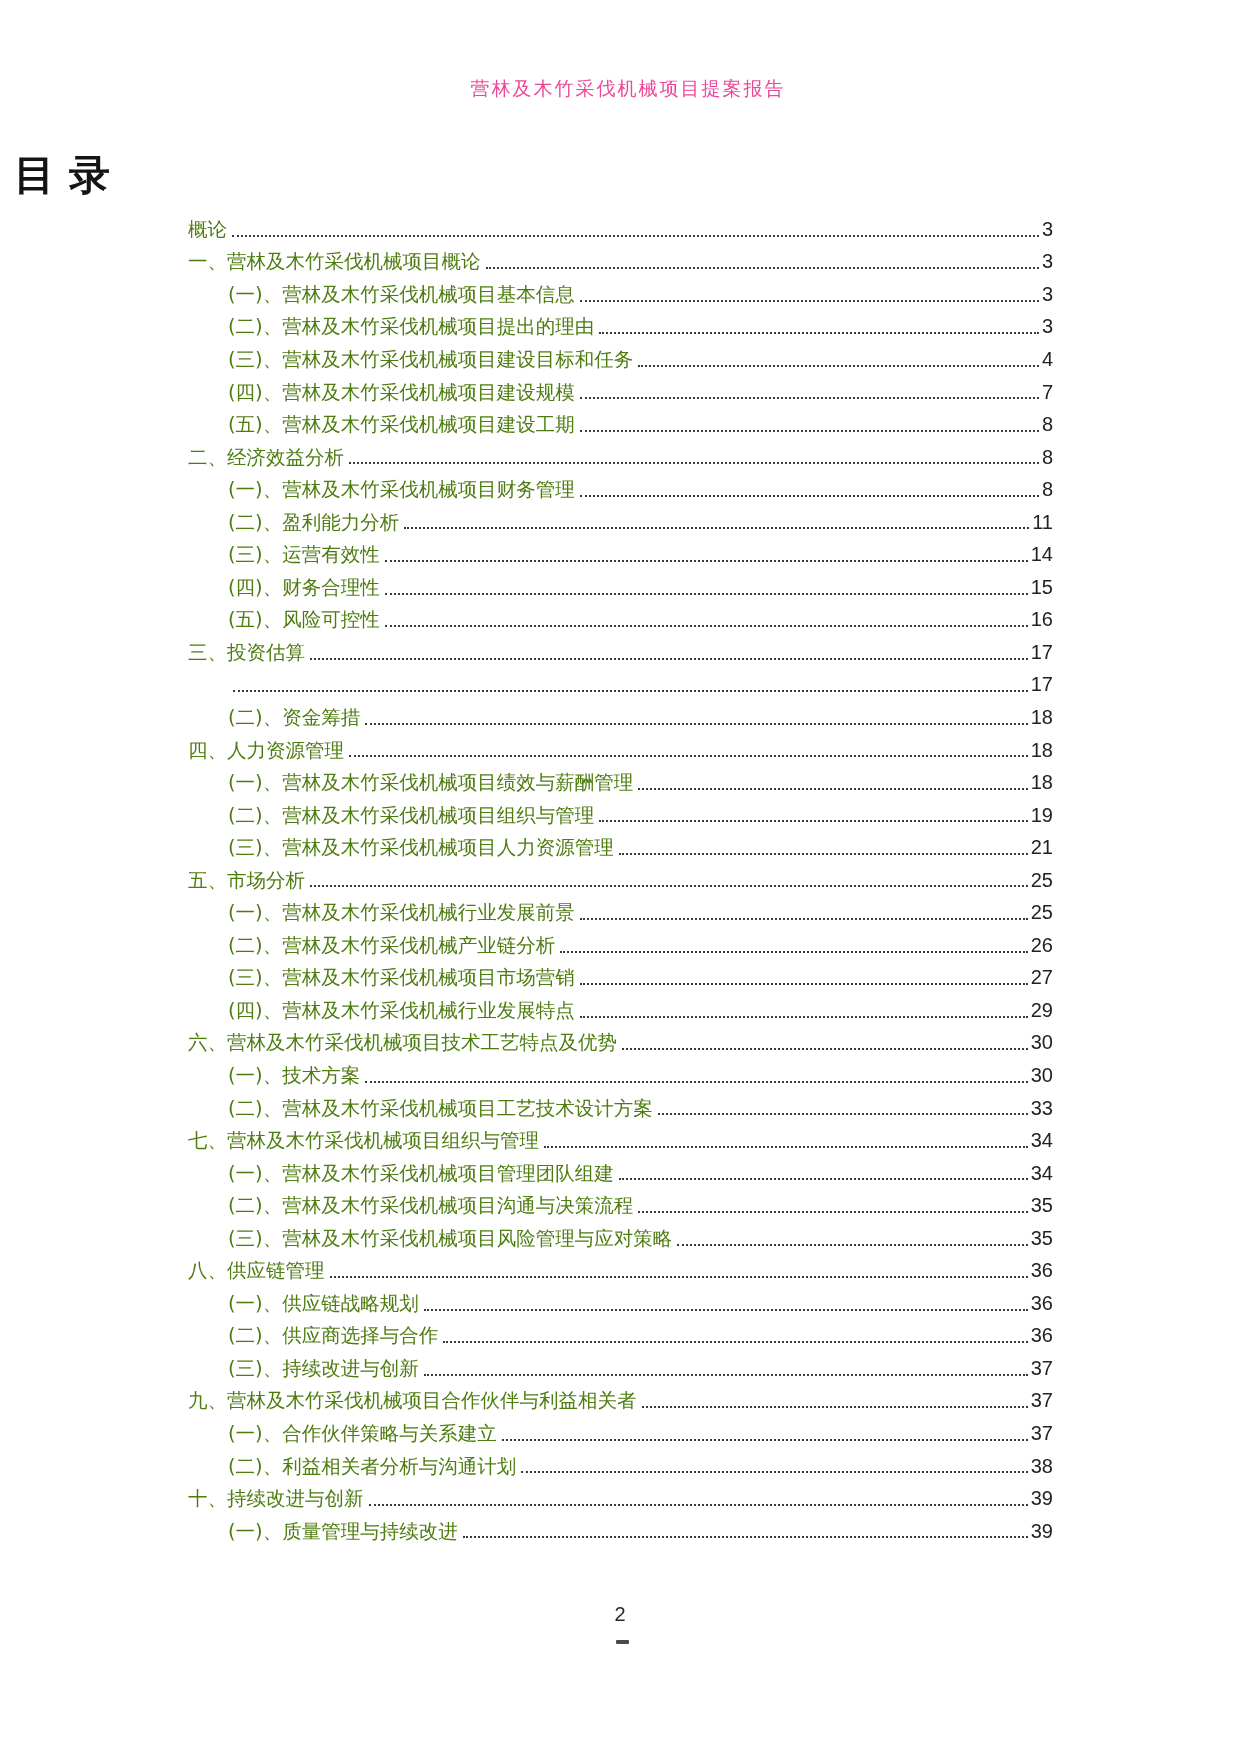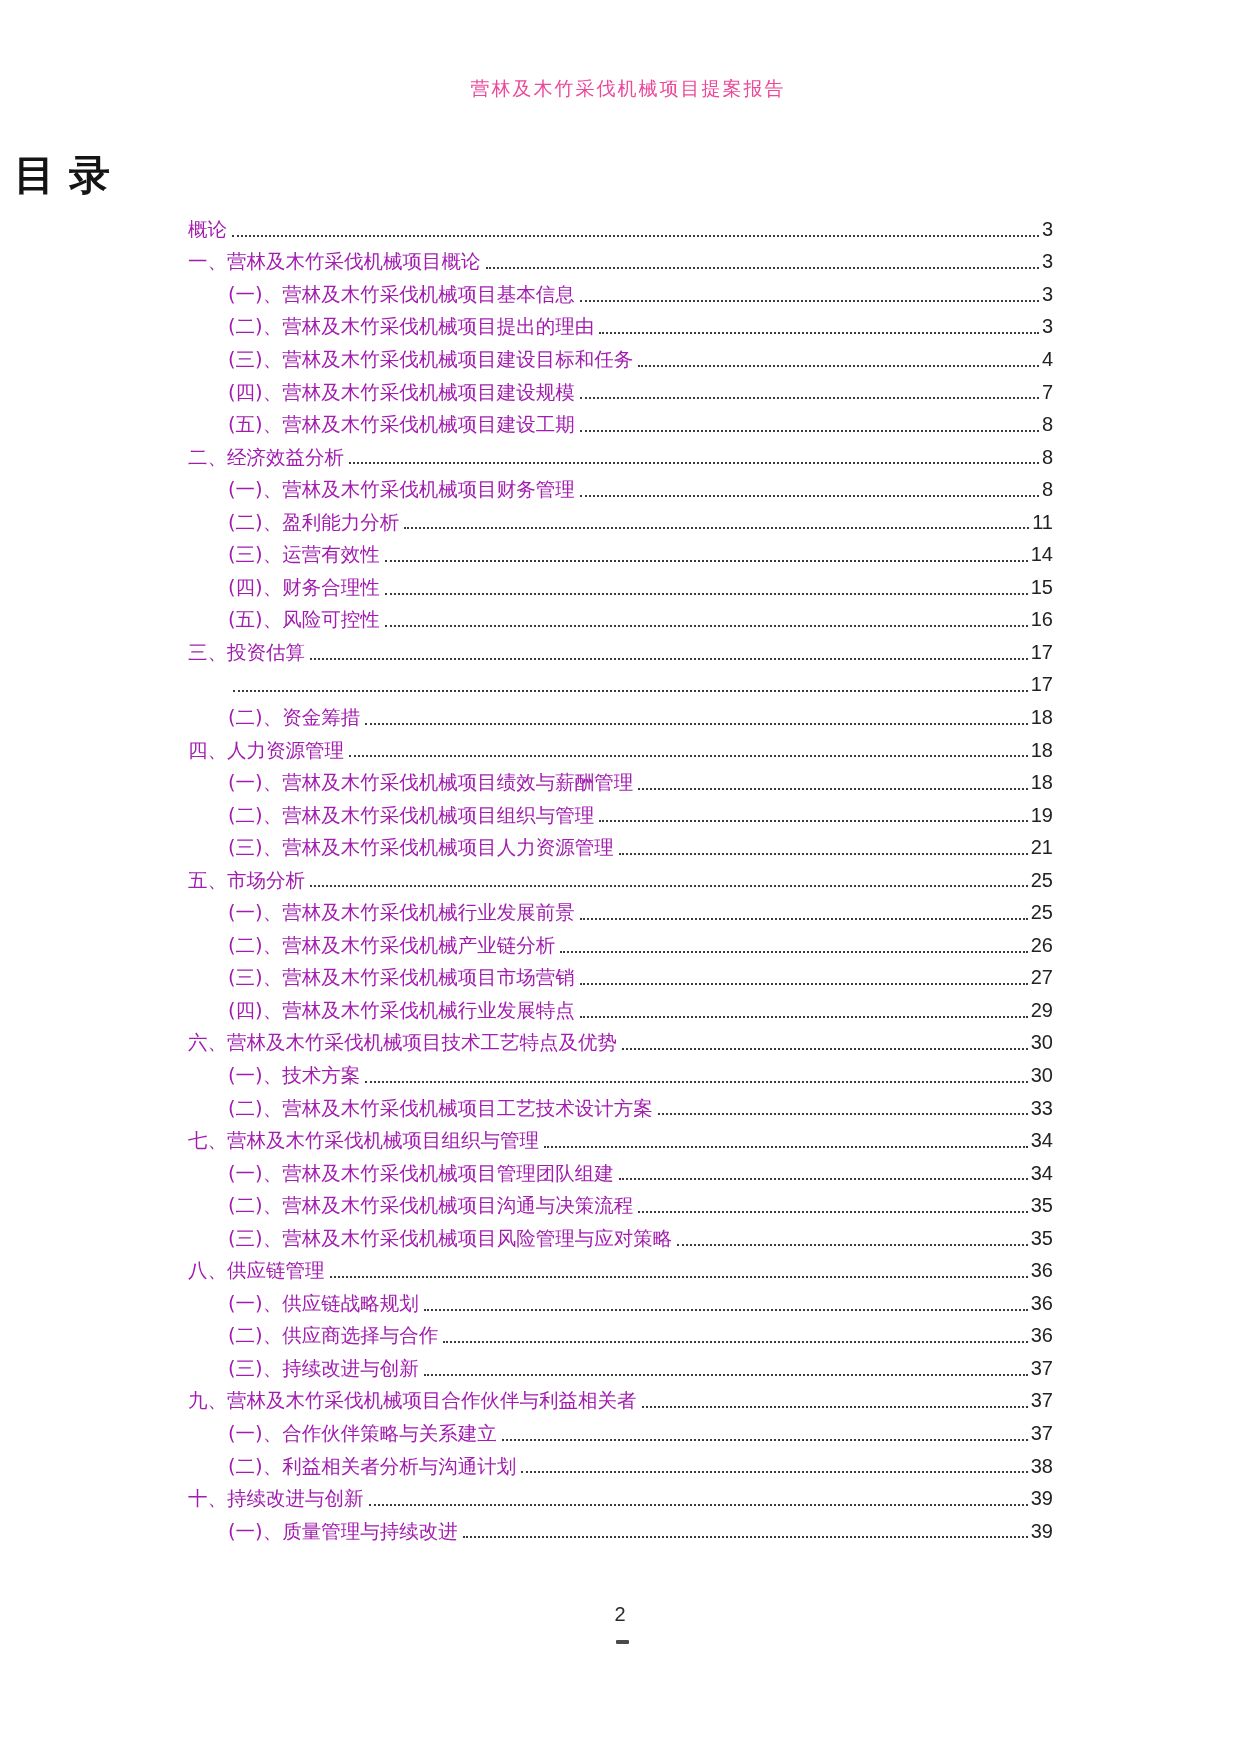--- a/index.html
+++ b/index.html
@@ -47,21 +47,21 @@
   .toc-row {
     display: flex;
     align-items: center;
     height: 32.55px;
     font-size: 19.5px;
     white-space: nowrap;
   }
   .toc-row.l2 { padding-left: 40px; }
   .toc-label {
     flex: none;
-    color: #a21caf;
+    color: #4d7c0f;
   }
   .toc-dots {
     flex: 1 1 auto;
     align-self: flex-end;
     border-bottom: 2px dotted #3a3a3a;
     margin: 0 3px 9px 5px;
     min-width: 10px;
   }
   .toc-page {
     flex: none;

